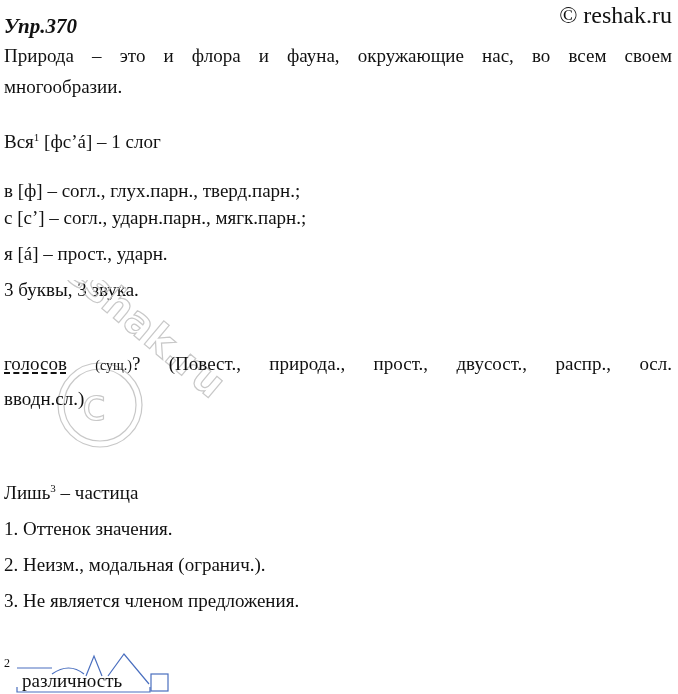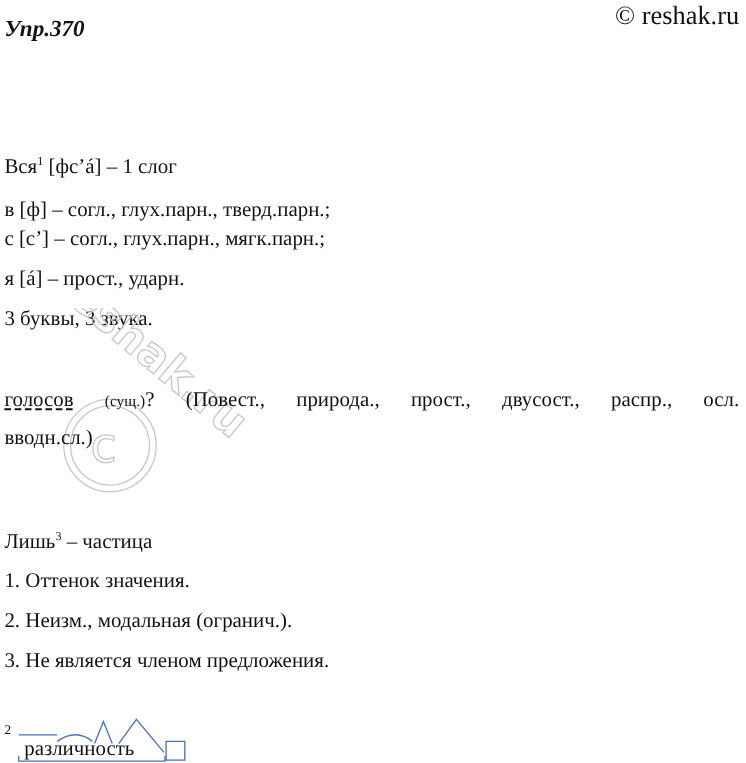--- a/index.html
+++ b/index.html
@@ -24,27 +24,29 @@
     .footnote-num { left: 4px; top: 656px; font-size: 12px; }
     .morph { left: 14px; top: 646px; width: 170px; height: 48px; }
   </style>
 </head>
 <body>
 
 <div class="abs title">Упр.370</div>
 <div class="abs copy">© reshak.ru</div>
 
 <div class="abs para" style="top:40px;">
+  <span class="justify-line">Природа – это и флора и фауна, окружающие нас, во всем своем</span>
+  <span>многообразии.</span>
 </div>
 
-<div class="abs line" style="top:141px;">
+<div class="abs line" style="top:131px;">
   <span>Вся</span><sup>1</sup><span> [фс’á] – 1 слог</span>
 </div>
 <div class="abs line" style="top:180px;">в [ф] – согл., глух.парн., тверд.парн.;</div>
-<div class="abs line" style="top:207px;">с [с’] – согл., глух.парн., мягк.парн.;</div>
+<div class="abs line" style="top:207px;">с [с’] – согл., ударн.парн., мягк.парн.;</div>
 <div class="abs line" style="top:243px;">я [á] – прост., ударн.</div>
 <div class="abs line" style="top:279px;">3 буквы, 3 звука.</div>
 
 <svg class="watermark" viewBox="0 0 200 180">
   <g fill="none" stroke="#c8c8c8" stroke-width="1.2">
     <circle cx="60" cy="125" r="42"></circle>
     <circle cx="60" cy="125" r="36"></circle>
     <text x="42" y="140" font-family="DejaVu Sans, sans-serif" font-size="44" fill="none" stroke="#c8c8c8">c</text>
     <text x="-20" y="30" font-family="DejaVu Sans, sans-serif" font-size="40" font-weight="bold" fill="none" stroke="#c8c8c8" transform="rotate(40 60 40)">reshak.ru</text>
   </g>

